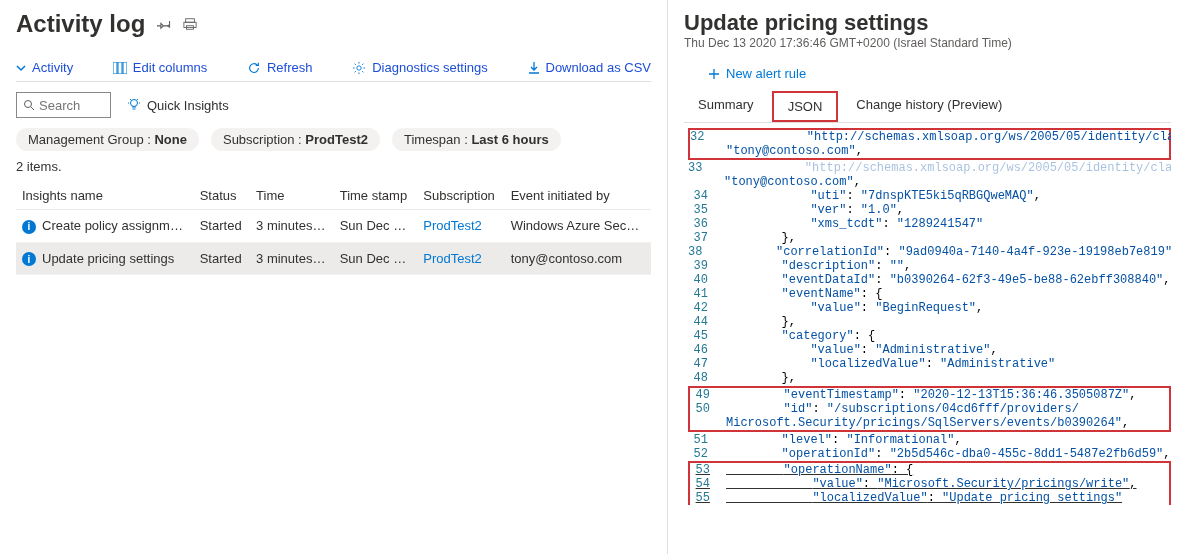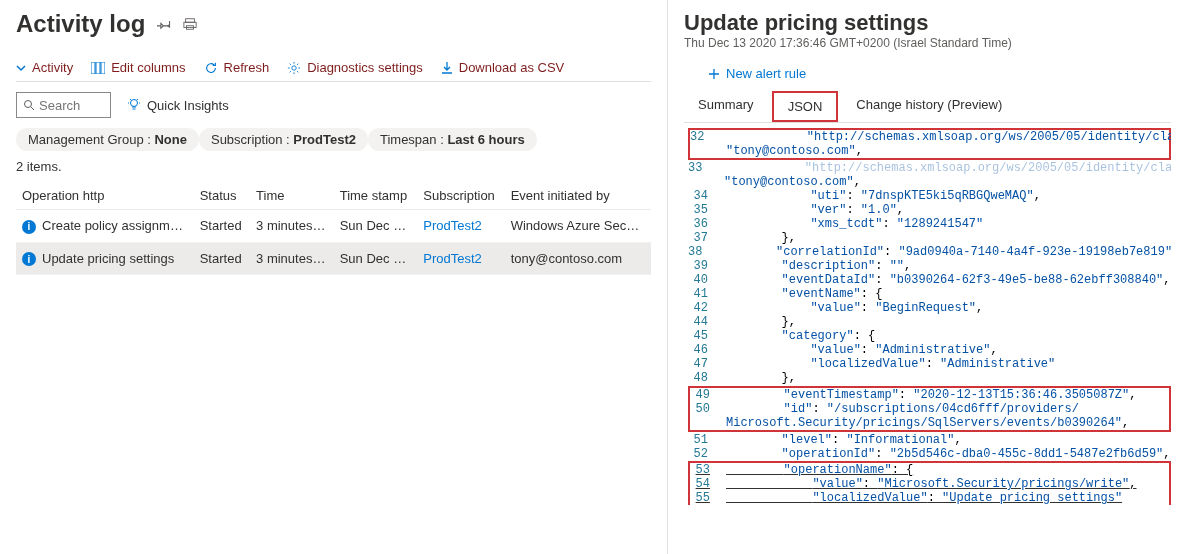--- a/index.html
+++ b/index.html
@@ -11,28 +11,28 @@
     width: 1187px;
     height: 554px;
     overflow: hidden;
     display: flex;
   }
   .left-pane { width: 668px; border-right: 1px solid #e1dfdd; padding: 10px 16px; }
   .right-pane { flex: 1; padding: 10px 16px 0 16px; overflow: hidden; display:flex; flex-direction:column;}
   .title-row { display: flex; align-items: center; gap: 12px; margin-bottom: 16px; }
   .page-title { font-size: 24px; font-weight: 600; }
   .icon-btn { cursor: pointer; color: #605e5c; }
-  .toolbar { display: flex; gap: 18px; align-items: center; border-bottom: 1px solid #e1dfdd; padding: 6px 0; color:#7f1d1d;}
+  .toolbar { display: flex; gap: 18px; align-items: center; border-bottom: 1px solid #e1dfdd; padding: 6px 0; color:#1d4ed8;justify-content:space-between;}
   .toolbar .tb-item { display: inline-flex; align-items: center; gap: 6px; cursor: pointer; }
   .toolbar .caret { color:#0078d4; }
   .search-row { display: flex; align-items: center; gap: 16px; margin: 10px 0; }
   .search-box { display: flex; align-items: center; border: 1px solid #8a8886; height: 26px; width: 95px; padding: 0 6px; gap: 4px; color:#605e5c;}
   .search-box input { border: none; outline: none; width: 100%; font-size: 13px; }
   .quick-insights { display: inline-flex; align-items: center; gap: 6px; cursor:pointer; color:#323130;}
-  .pill-row { display: flex; gap: 0; margin: 8px 0 6px 0; }
+  .pill-row { display: flex; gap: 12px; margin: 8px 0 6px 0; }
   .pill { background: #f3f2f1; border-radius: 14px; padding: 4px 12px; font-size: 13px; }
   .pill b { font-weight: 600; }
   .item-count { margin: 8px 0; color: #323130; }
   .table { width: 100%; border-collapse: collapse; font-size: 13px; }
   .table th { text-align: left; font-weight: 400; color: #323130; padding: 6px 6px; border-bottom: 1px solid #edebe9; white-space: nowrap;}
   .table td { padding: 8px 6px; border-bottom: 1px solid #f3f2f1; white-space: nowrap; overflow:hidden; text-overflow:ellipsis;}
   .table tr.selected td { background: #edebe9; }
   .info-icon { display:inline-flex; width:14px; height:14px; border-radius:50%; background:#0078d4; color:#fff; font-size:10px; align-items:center; justify-content:center; margin-right:6px; font-weight:bold;}
   .link { color: #0078d4; cursor: pointer; }
   .detail-title { font-size: 22px; font-weight: 600; }
@@ -147,21 +147,21 @@
     <div class="pill">
       <span>Timespan : </span><b>Last 6 hours</b>
     </div>
   </div>
 
   <div class="item-count">2 items.</div>
 
   <table class="table">
     <thead>
         <tr>
-      <th>Operation http</th>
+      <th>Insights name</th>
       <th>Status</th>
       <th>Time</th>
       <th>Time stamp</th>
       <th>Subscription</th>
       <th>Event initiated by</th>
     </tr>
       </thead>
     <tbody id="tbody">
         <tr>
           <td style="max-width:170px;"><span class="info-icon">i</span>Create policy assignment</td>

